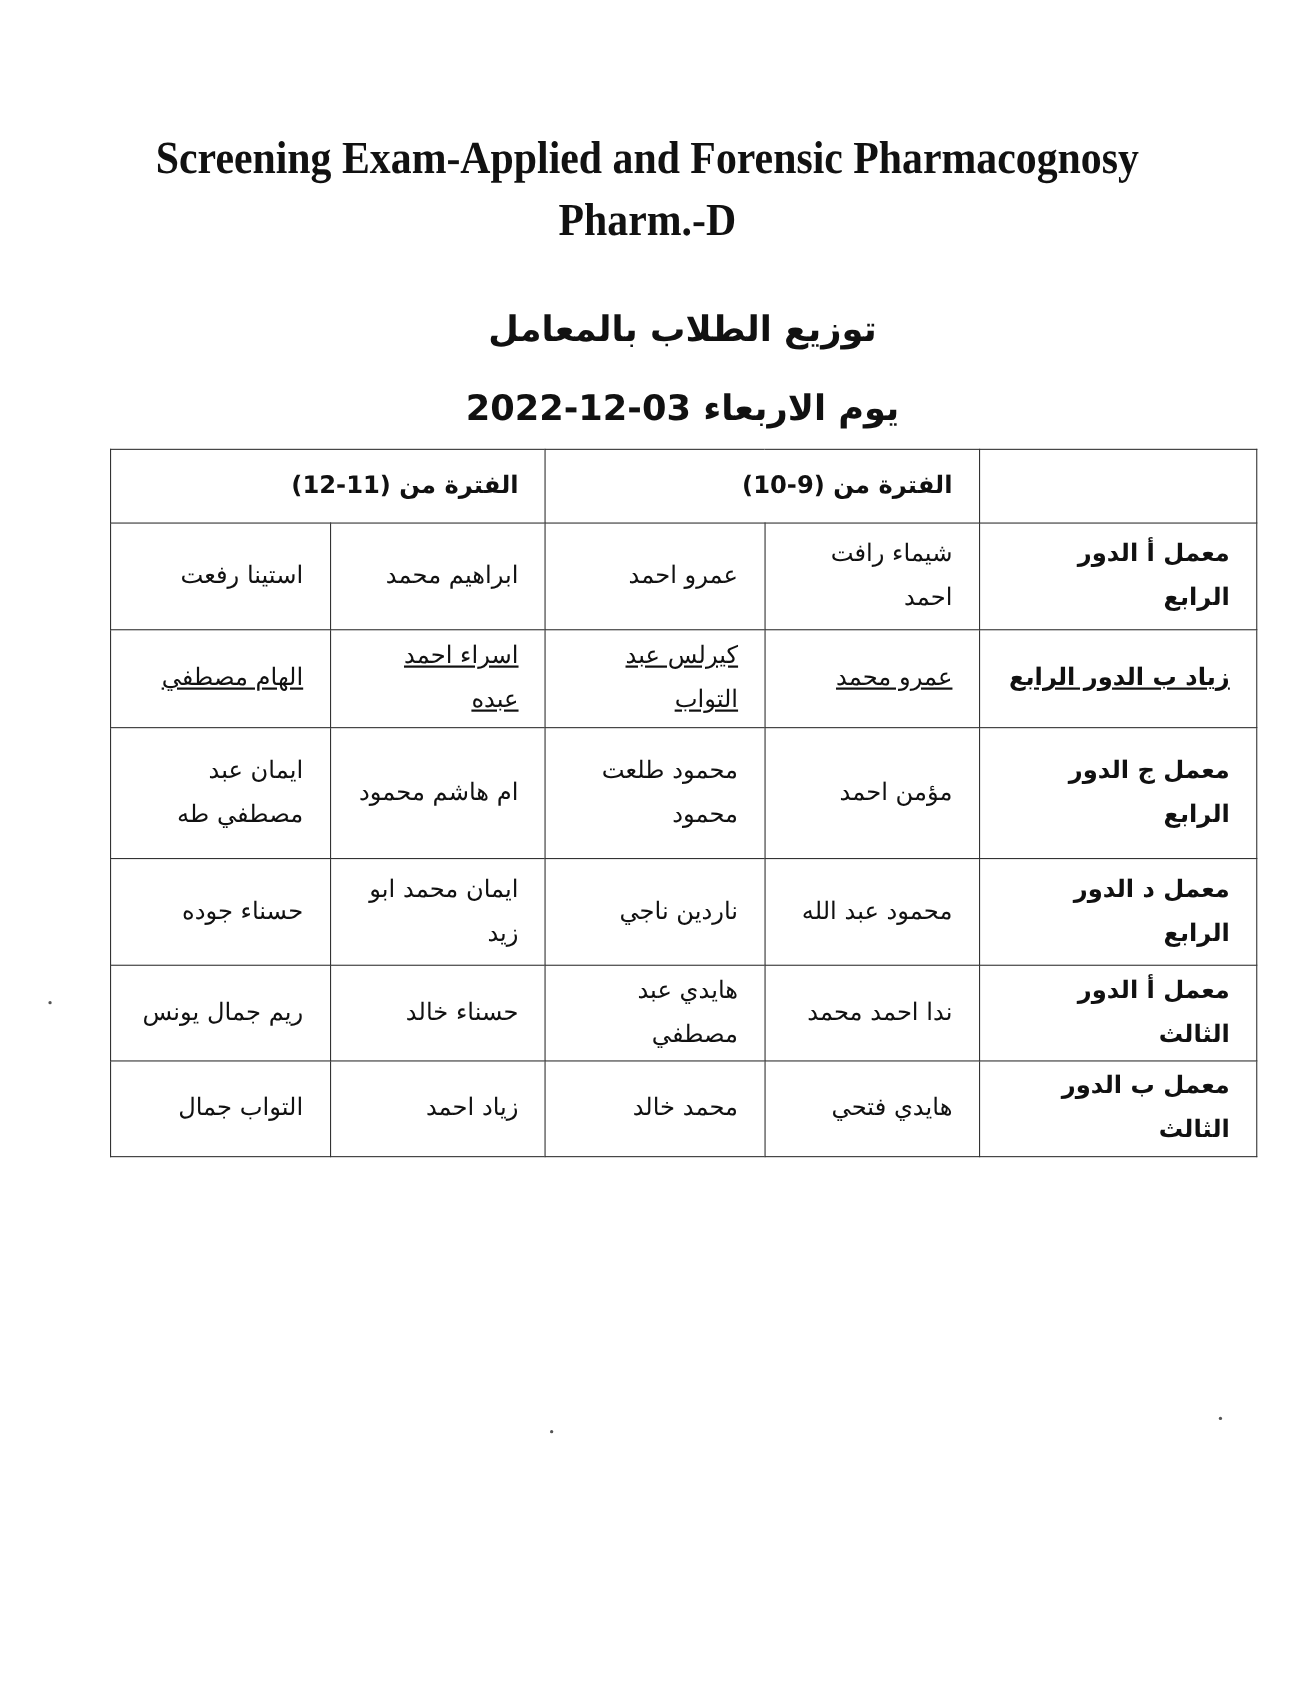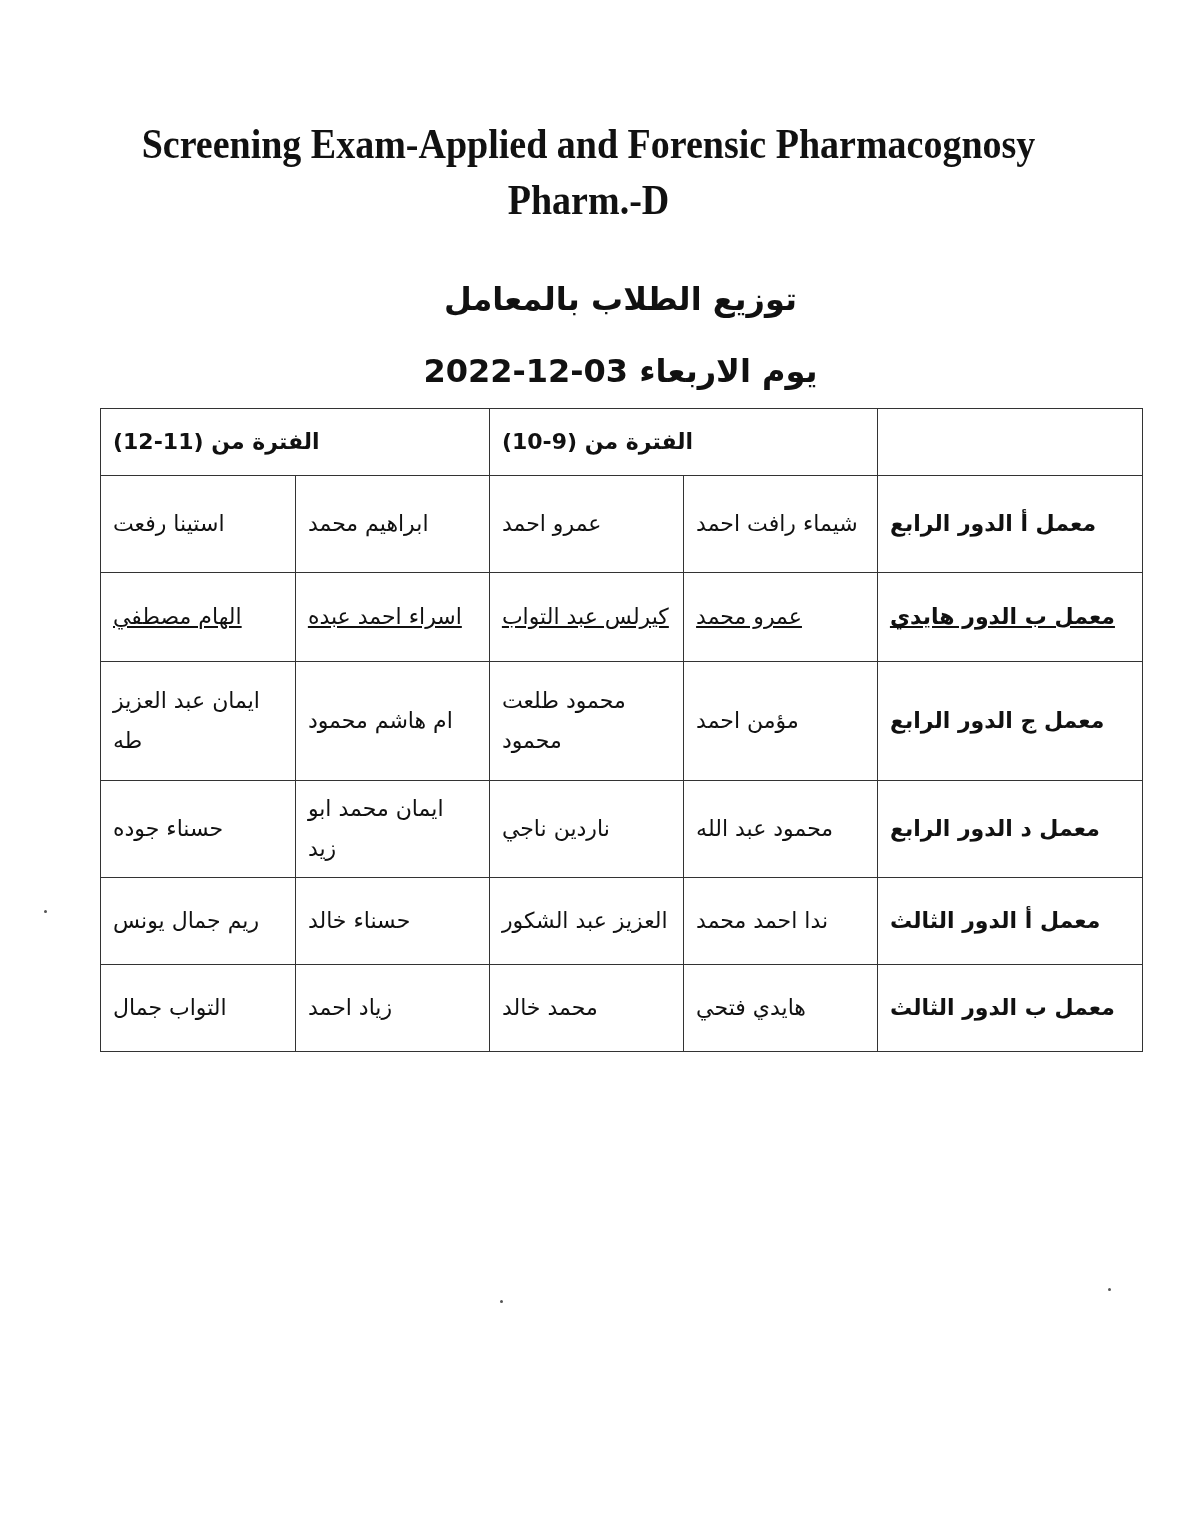--- a/index.html
+++ b/index.html
@@ -19,22 +19,22 @@
       direction: rtl; font-family: "DejaVu Sans", sans-serif; font-weight: bold; padding-left: 37px;
     }
     .a1 { top: 280px; font-size: 32px; }
     .a2 { top: 352px; font-size: 32px; }
     table.sched {
       position: absolute; left: 100px; top: 408px; width: 1043px;
       border-collapse: collapse; direction: rtl;
       font-family: "DejaVu Sans", sans-serif;
     }
     table.sched td {
-      border: 1.5px solid #333; text-align: left; vertical-align: middle;
-      font-size: 22px; line-height: 40px; padding: 0 12px; margin-top: 24px;
+      border: 1.5px solid #333; text-align: right; vertical-align: middle;
+      font-size: 22px; line-height: 40px; padding: 0 24px; margin-top: 24px;
     }
     td.lab { font-weight: bold; width: 250px; }
     td.period { font-weight: bold; height: 66px; }
     td.c { width: 175px; }
     .r0 td { height: 96px; }
     .r1 td { height: 88px; text-decoration: underline; }
     .r2 td { height: 118px; }
     .r3 td { height: 96px; }
     .r4 td { height: 86px; }
     .r5 td { height: 86px; }
@@ -56,44 +56,44 @@
     <td class="period" colspan="2">الفترة من (11-12)</td>
   </tr>
   <tr class="r0">
     <td class="lab">معمل أ الدور الرابع</td>
     <td class="c">شيماء رافت احمد</td>
     <td class="c">عمرو احمد</td>
     <td class="c">ابراهيم محمد</td>
     <td class="c">استينا رفعت</td>
   </tr>
   <tr class="r1">
-    <td class="lab">معمل ب الدور هايدي</td>
+    <td class="lab">زياد ب الدور الرابع</td>
     <td class="c">عمرو محمد</td>
     <td class="c">كيرلس عبد التواب</td>
     <td class="c">اسراء احمد عبده</td>
     <td class="c">الهام مصطفي</td>
   </tr>
   <tr class="r2">
     <td class="lab">معمل ج الدور الرابع</td>
     <td class="c">مؤمن احمد</td>
     <td class="c">محمود طلعت محمود</td>
     <td class="c">ام هاشم محمود</td>
-    <td class="c">ايمان عبد العزيز طه</td>
+    <td class="c">ايمان عبد مصطفي طه</td>
   </tr>
   <tr class="r3">
     <td class="lab">معمل د الدور الرابع</td>
     <td class="c">محمود عبد الله</td>
     <td class="c">ناردين ناجي</td>
     <td class="c">ايمان محمد ابو زيد</td>
     <td class="c">حسناء جوده</td>
   </tr>
   <tr class="r4">
     <td class="lab">معمل أ الدور الثالث</td>
     <td class="c">ندا احمد محمد</td>
-    <td class="c">العزيز عبد الشكور</td>
+    <td class="c">هايدي عبد مصطفي</td>
     <td class="c">حسناء خالد</td>
     <td class="c">ريم جمال يونس</td>
   </tr>
   <tr class="r5">
     <td class="lab">معمل ب الدور الثالث</td>
     <td class="c">هايدي فتحي</td>
     <td class="c">محمد خالد</td>
     <td class="c">زياد احمد</td>
     <td class="c">التواب جمال</td>
   </tr>

